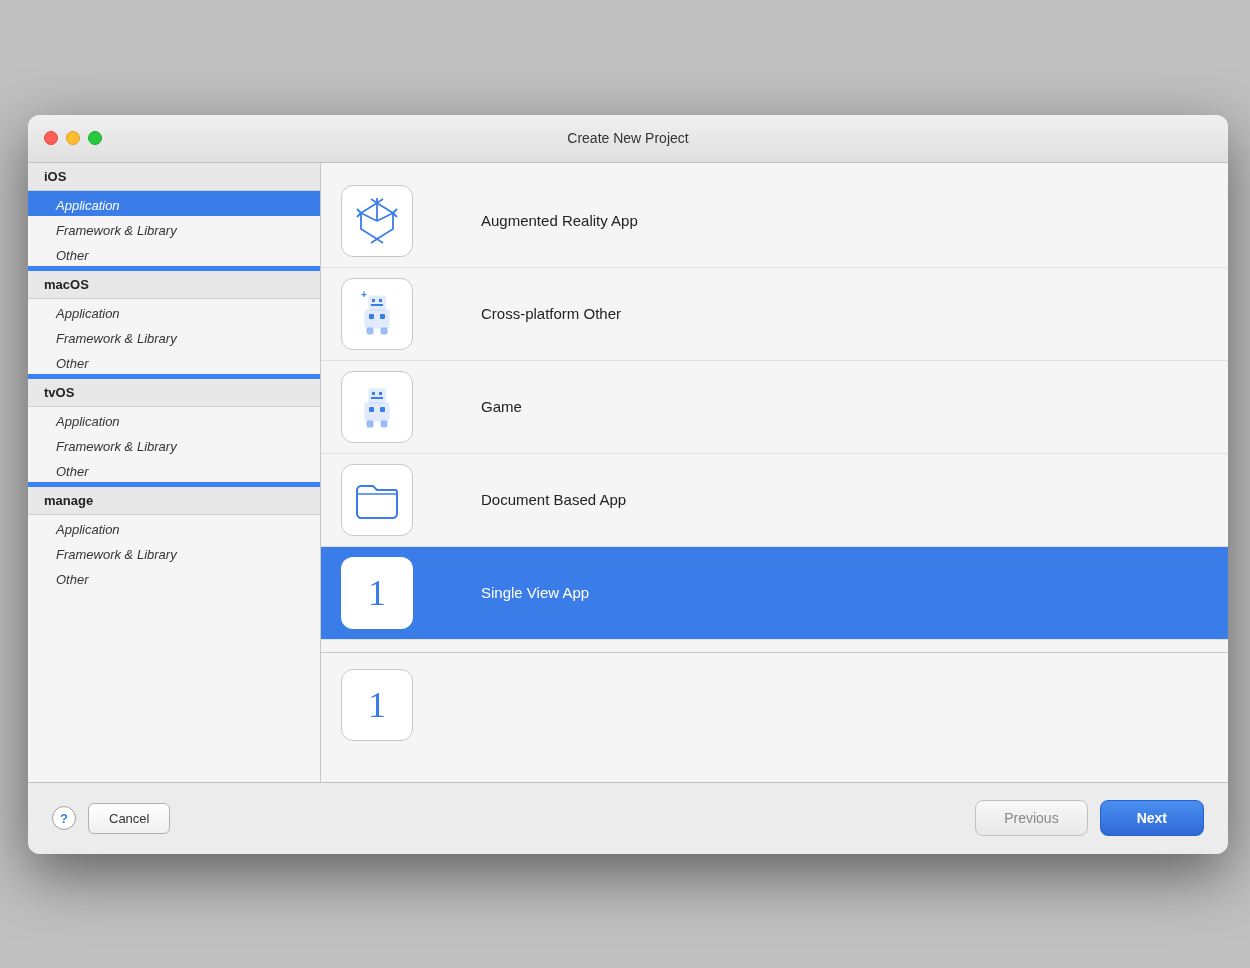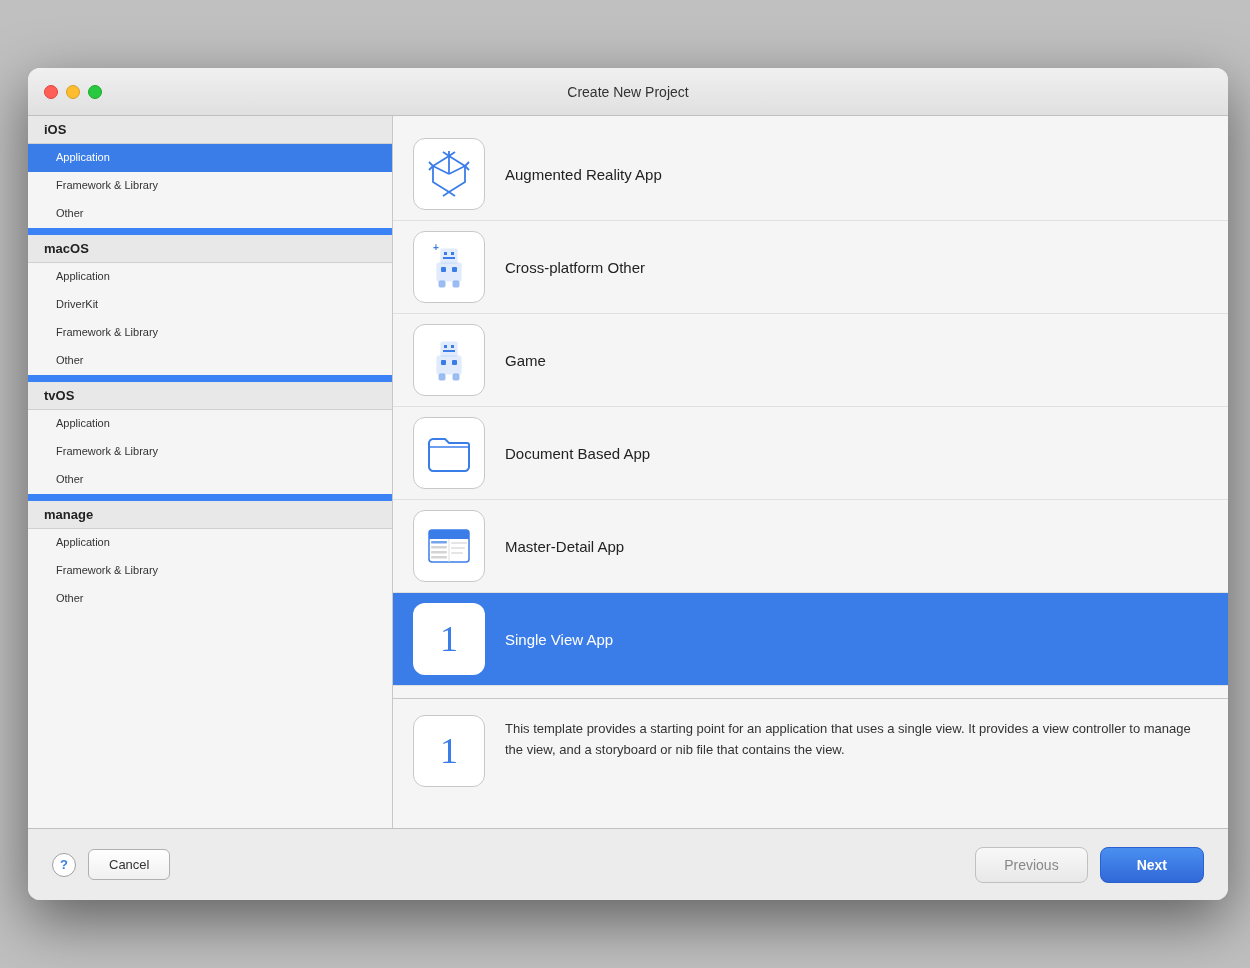--- a/index.html
+++ b/index.html
@@ -60,46 +60,47 @@
     }
 
     .content {
       display: flex;
       flex: 1;
       height: 820px;
     }
 
     
     .sidebar {
-      width: 365px;
+      width: 293px;
       background: #f5f5f5;
       border-right: 1px solid #c8c8c8;
       overflow-y: auto;
       flex-shrink: 0;
     }
 
     .sidebar-group-header {
       background: #e8e8e8;
       padding: 6px 16px;
       font-size: 13px;
       font-weight: 700;
       color: #222;
       border-bottom: 1px solid #d0d0d0;
-      border-top: 7px solid #3b82f6;
+      border-top: 5px solid #3b82f6;
     }
 
     .sidebar-group-header:first-child {
       border-top: none;
     }
 
     .sidebar-item {
-      padding: 7px 16px 9px 28px;
-      font-size: 11px;
+      padding: 7px 16px 3px 28px;
+      font-size: 13px;
       color: #333;
       cursor: pointer;
+      font-style: italic;
     }
 
     .sidebar-item.selected {
       background: #3b7de8;
       color: white;
     }
 
     
     .right-panel {
       flex: 1;
@@ -129,20 +130,21 @@
       border: 2px solid #e8e8e8;
     }
 
     .template-item {
       display: flex;
       align-items: center;
       padding: 10px 20px;
       cursor: pointer;
       border-bottom: 1px solid #e0e0e0;
       min-height: 90px;
+      gap: 48px;
     }
 
     .template-item.selected {
       background: #3b7de8;
       color: white;
     }
 
     .template-icon {
       width: 72px;
       height: 72px;
@@ -296,21 +298,20 @@
 
     <div class="sidebar">
 
       <div class="sidebar-group-header">iOS</div>
       <div class="sidebar-item selected">Application</div>
       <div class="sidebar-item">Framework &amp; Library</div>
       <div class="sidebar-item">Other</div>
 
       <div class="sidebar-group-header">macOS</div>
       <div class="sidebar-item">Application</div>
-      <div class="sidebar-item">DriverKit</div>
       <div class="sidebar-item">Framework &amp; Library</div>
       <div class="sidebar-item">Other</div>
 
       <div class="sidebar-group-header">tvOS</div>
       <div class="sidebar-item">Application</div>
       <div class="sidebar-item">Framework &amp; Library</div>
       <div class="sidebar-item">Other</div>
 
       <div class="sidebar-group-header">manage</div>
       <div class="sidebar-item">Application</div>
@@ -384,58 +385,34 @@
           <div class="template-icon folder-icon">
             <svg viewBox="0 0 52 52" fill="none" xmlns="http://www.w3.org/2000/svg">
 
               <path d="M6 16 C6 14 8 12 10 12 L22 12 L26 16 L44 16 C46 16 46 18 46 18 L46 40 C46 42 44 44 42 44 L10 44 C8 44 6 42 6 40 Z" stroke="#3b7de8" stroke-width="2" fill="none"></path>
               <path d="M6 20 L46 20" stroke="#3b7de8" stroke-width="1.5"></path>
             </svg>
           </div>
           <span class="template-name">Document Based App</span>
         </div>
 
-        <div class="template-item">
-          <div class="template-icon masterdetail-icon">
-            <svg viewBox="0 0 52 52" fill="none" xmlns="http://www.w3.org/2000/svg">
-
-              <rect x="6" y="10" width="40" height="32" rx="3" stroke="#3b7de8" stroke-width="1.5" fill="white"></rect>
-
-              <rect x="6" y="10" width="40" height="9" rx="3" fill="#3b7de8"></rect>
-              <rect x="6" y="16" width="40" height="3" fill="#3b7de8"></rect>
-
-              <rect x="8" y="21" width="16" height="2.5" rx="1" fill="#3b7de8" opacity="0.7"></rect>
-              <rect x="8" y="26" width="16" height="2.5" rx="1" fill="#aaa" opacity="0.5"></rect>
-              <rect x="8" y="31" width="16" height="2.5" rx="1" fill="#aaa" opacity="0.5"></rect>
-              <rect x="8" y="36" width="16" height="2.5" rx="1" fill="#aaa" opacity="0.5"></rect>
-
-              <line x1="26" y1="19" x2="26" y2="42" stroke="#ddd" stroke-width="1"></line>
-
-              <rect x="28" y="22" width="16" height="2" rx="1" fill="#ccc" opacity="0.5"></rect>
-              <rect x="28" y="27" width="14" height="2" rx="1" fill="#ccc" opacity="0.5"></rect>
-              <rect x="28" y="32" width="12" height="2" rx="1" fill="#ccc" opacity="0.5"></rect>
-            </svg>
-          </div>
-          <span class="template-name">Master-Detail App</span>
-        </div>
 
         <div class="template-item selected">
           <div class="template-icon" style="border-color: rgba(255,255,255,0.5);">
             <span class="icon-number">1</span>
           </div>
           <span class="template-name">Single View App</span>
         </div>
 
       </div>
 
       <div class="description-area">
         <div class="description-icon">
           <span class="icon-number">1</span>
         </div>
-        <div class="description-text">This template provides a starting point for an application that uses a single view. It provides a view controller to manage the view, and a storyboard or nib file that contains the view.</div>
       </div>
     </div>
   </div>
 
   <div class="bottom-bar">
     <button class="help-button">?</button>
     <button class="cancel-button">Cancel</button>
     <div class="spacer"></div>
     <button class="prev-button">Previous</button>
     <button class="next-button">Next</button>

